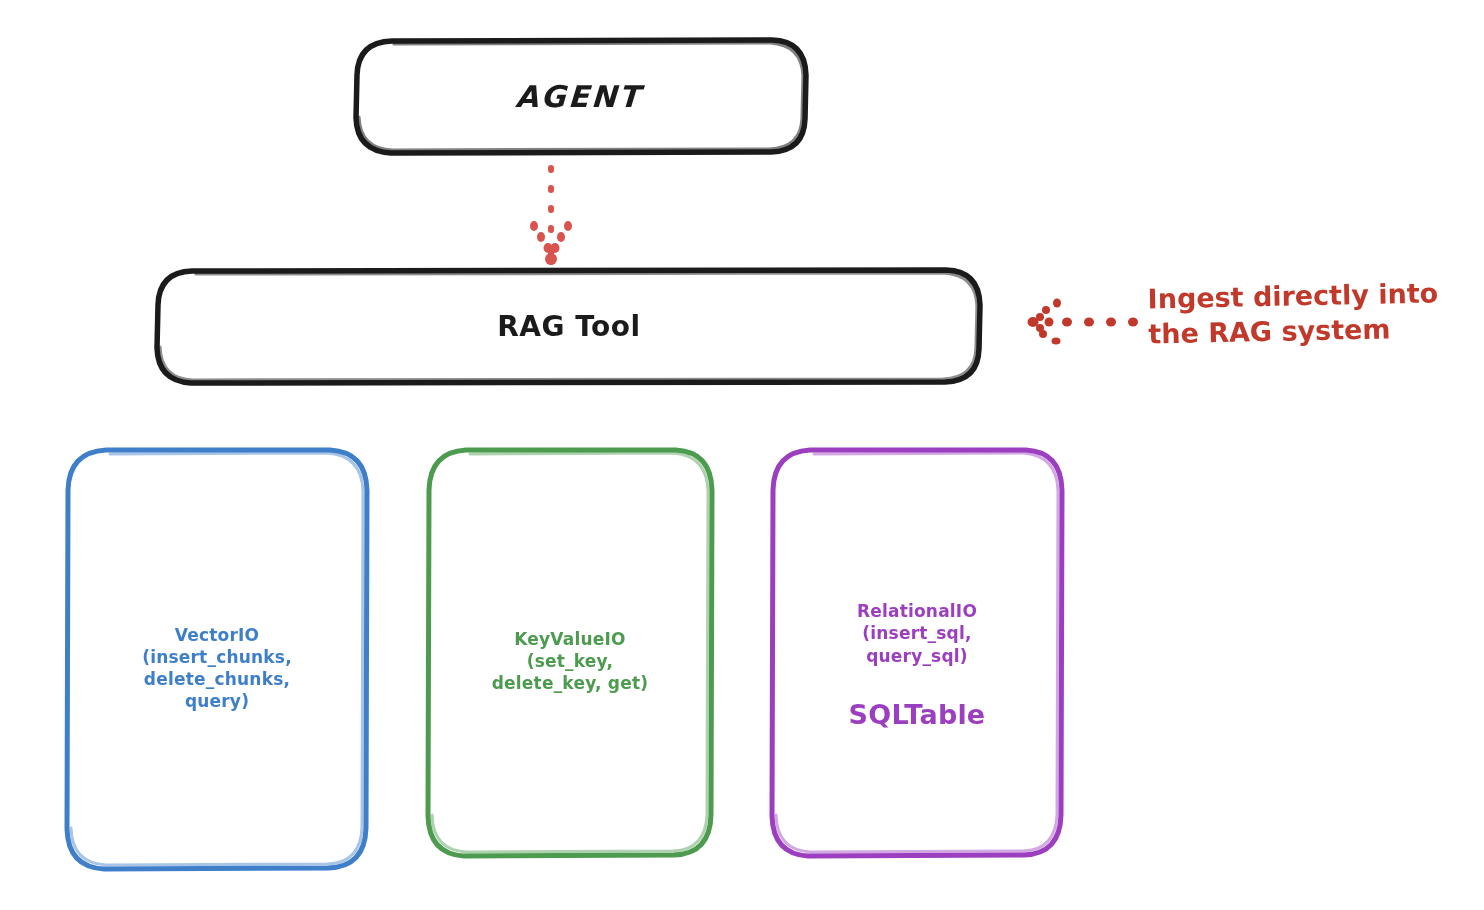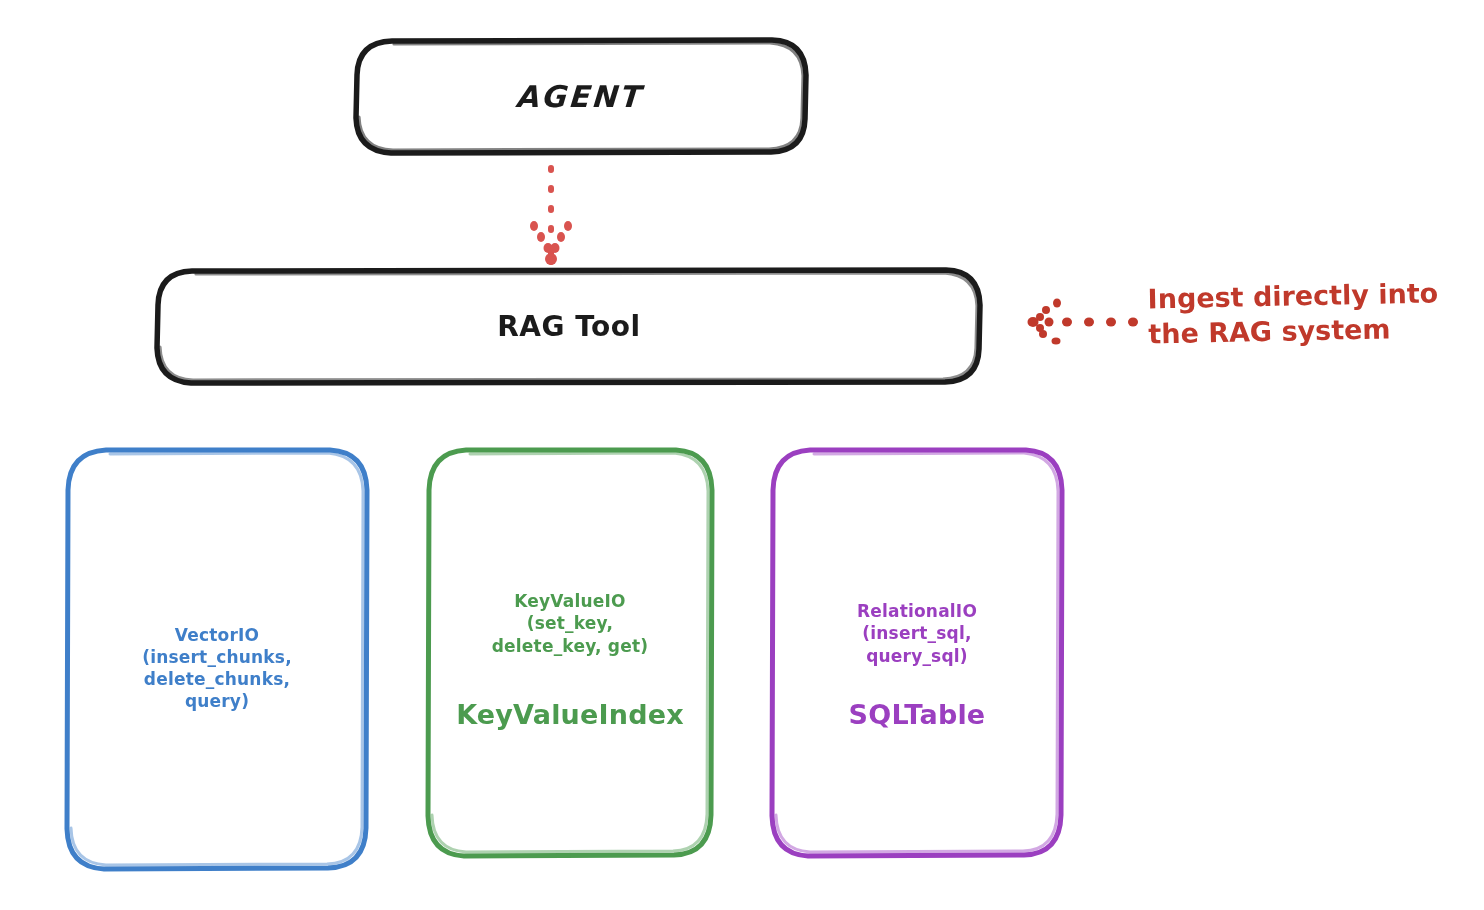--- a/index.html
+++ b/index.html
@@ -215,21 +215,20 @@
 delete_chunks,
 query)</div>
   </div>
 </div>
 
 <div class="node" id="keyvalue-node">
   <div class="card-inner">
     <div class="card-text api">KeyValueIO
 (set_key,
 delete_key, get)</div>
-    <div class="card-text index">KeyValueIndex</div>
   </div>
 </div>
 
 <div class="node" id="relational-node">
   <div class="card-inner">
     <div class="card-text api">RelationalIO
 (insert_sql,
 query_sql)</div>
     <div class="card-text index">SQLTable</div>
   </div>

